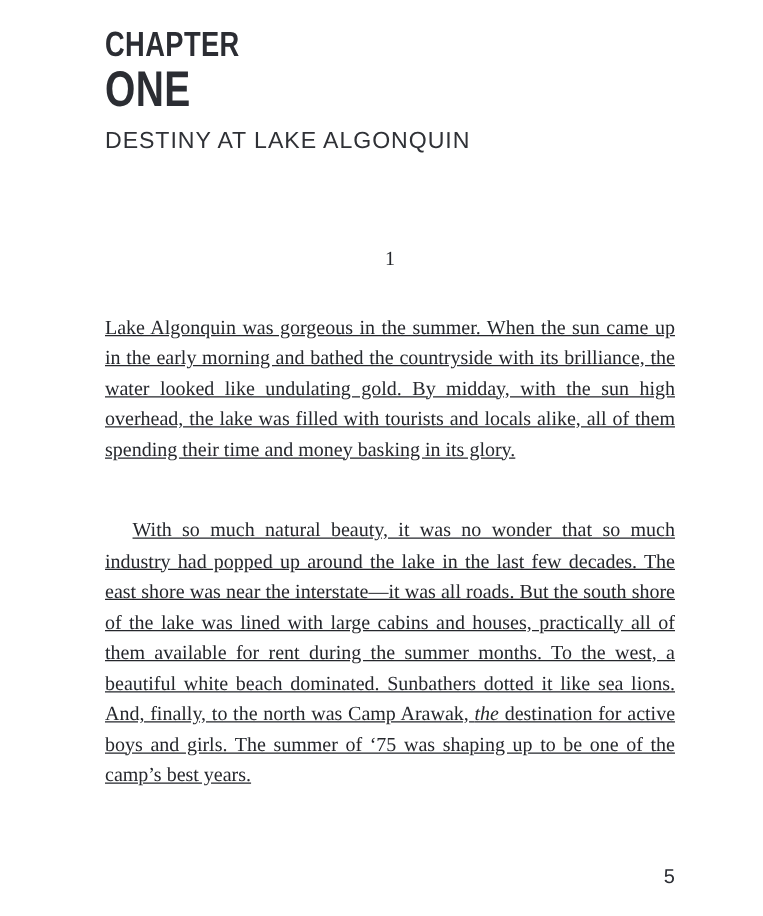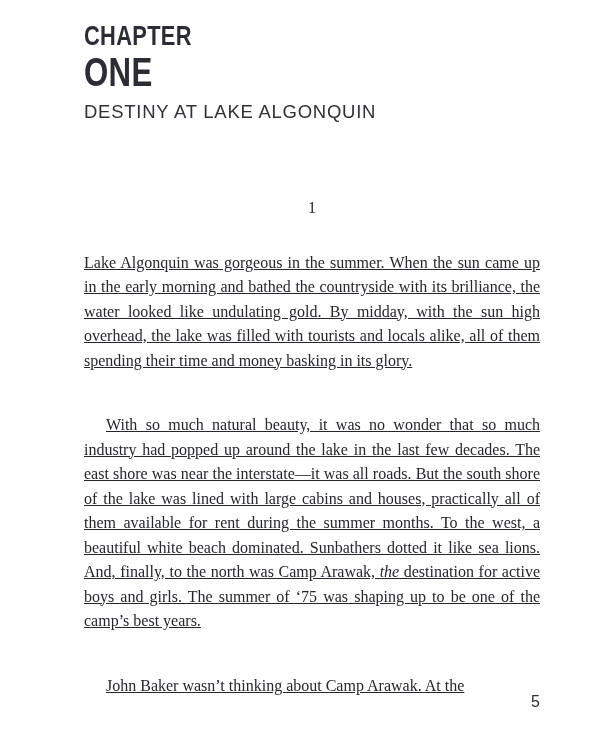--- a/index.html
+++ b/index.html
@@ -132,19 +132,18 @@
 
   <div class="text-column">
 
     <p class="scene-number">1</p>
 
 
     <p class="body-par">Lake Algonquin was gorgeous in the summer. When the sun came up in the early morning and bathed the countryside with its brilliance, the water looked like undulating gold. By midday, with the sun high overhead, the lake was filled with tourists and locals alike, all of them spending their time and money basking in its glory.</p>
 
     <p class="body-par indented" id="par-rich">With so much natural beauty, it was no wonder that so much industry had popped up around the lake in the last few decades. The east shore was near the interstate—it was all roads. But the south shore of the lake was lined with large cabins and houses, practically all of them available for rent during the summer months. To the west, a beautiful white beach dominated. Sunbathers dotted it like sea lions. And, finally, to the north was Camp Arawak, <em>the</em> destination for active boys and girls. The summer of ‘75 was shaping up to be one of the camp’s best years.</p>
 
-    <p class="body-par indented">John Baker wasn’t thinking about Camp Arawak. At the</p>
 
   </div>
 
   <div class="folio">5</div>
 
 </div>
 
 </body></html>

